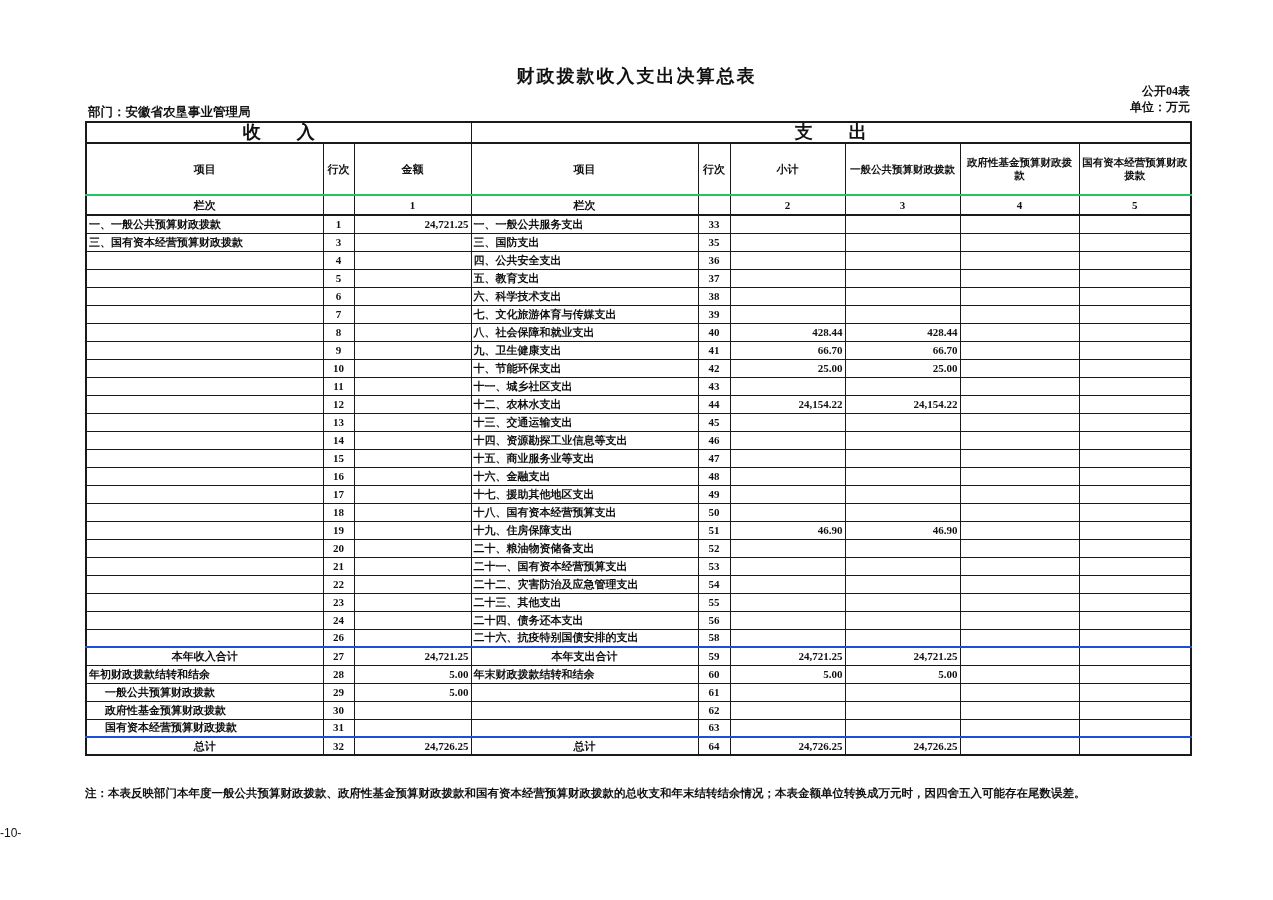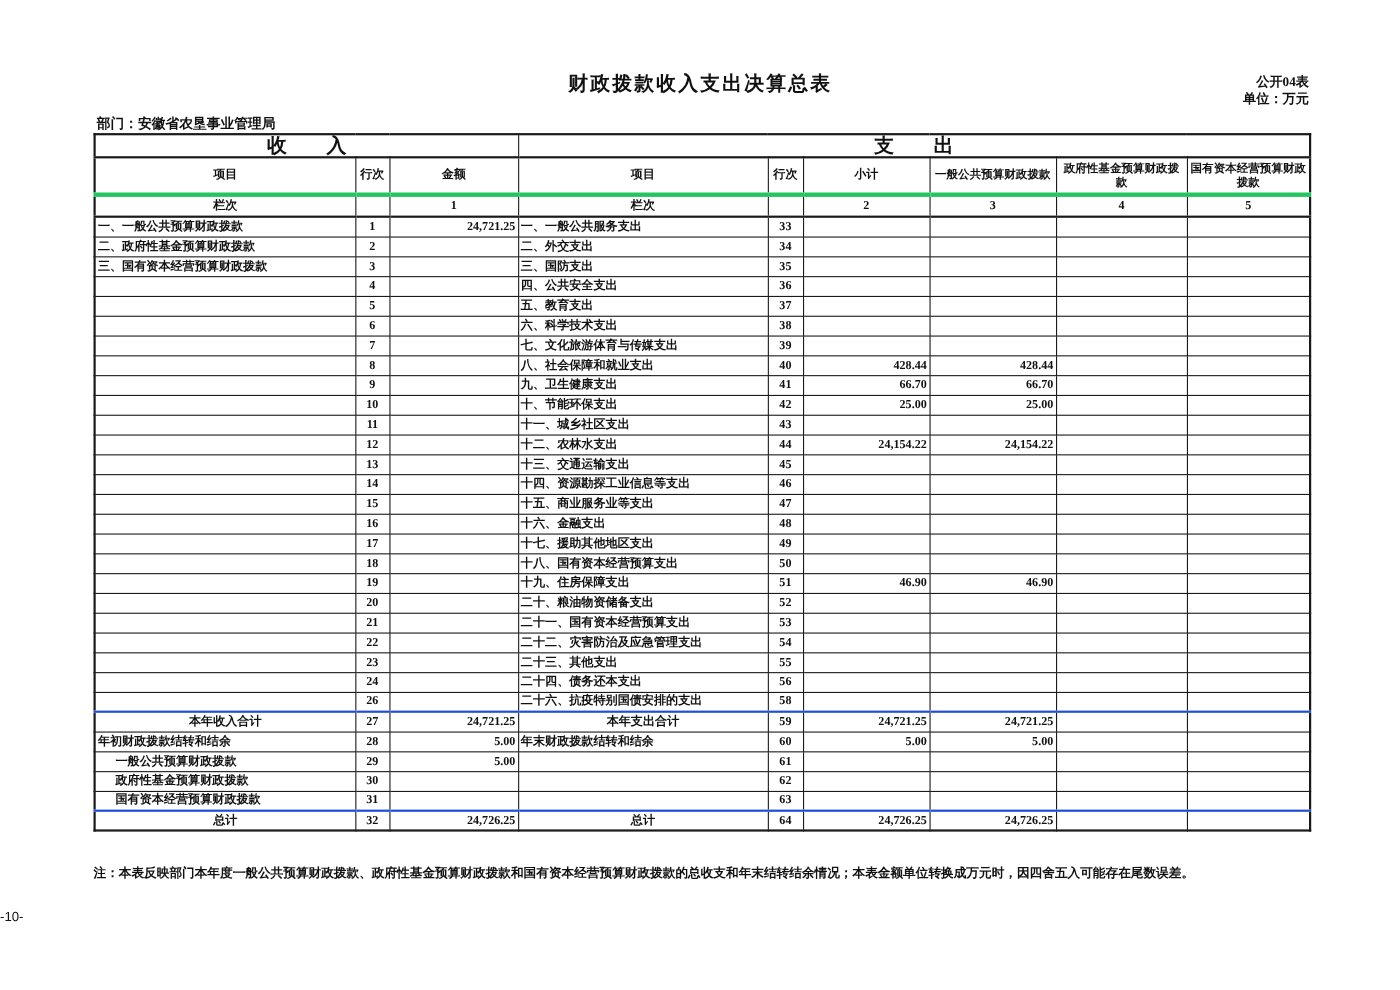--- a/index.html
+++ b/index.html
@@ -9,41 +9,41 @@
     color: #111;
     font-family: "Liberation Serif", "DejaVu Serif", serif;
     overflow: hidden;
     position: relative;
   }
   .page-title {
     position: absolute; top: 64px; left: 0; width: 1273px;
     text-align: center; font-size: 18px; font-weight: bold; letter-spacing: 2px;
   }
   .meta-right {
-    position: absolute; top: 66px; right: 83px;
+    position: absolute; top: 83px; right: 83px;
     text-align: right; font-size: 12px; font-weight: bold; line-height: 16px;
   }
   .department {
     position: absolute; top: 104px; left: 88px;
     font-size: 12.5px; font-weight: bold;
   }
   table.fin {
     position: absolute; top: 121px; left: 85px;
     width: 1105px; border-collapse: collapse; table-layout: fixed;
     font-size: 11px;
   }
   table.fin td, table.fin th {
     border: 1px solid #1a1a1a;
     height: 18px; line-height: 13px;
     white-space: nowrap; overflow: hidden;
     font-weight: bold; vertical-align: middle;
     padding: 0 2px;
   }
   tr.hdr-section th { height: 21px; font-size: 18px; border-bottom: 2px solid #1a1a1a; }
-  tr.hdr-cols th   { height: 34px; font-size: 11px; white-space: normal; word-break: break-all; line-height: 13px; border-bottom: 4px solid #22c55e; text-align: center; }
+  tr.hdr-cols th   { height: 52px; font-size: 11px; white-space: normal; word-break: break-all; line-height: 13px; border-bottom: 2px solid #22c55e; text-align: center; }
   tr.hdr-cols th.small { font-size: 10.5px; }
   tr.hdr-lanci td  { height: 20px; text-align: center; border-bottom: 2px solid #1a1a1a; margin-left: 36px; }
   table.fin { border: 2px solid #1a1a1a; }
   td.item  { text-align: left; padding-left: 3px; }
   td.item.indent { padding-left: 18px; }
   td.item.total  { text-align: center; }
   td.num-c { text-align: center; font-family: "Liberation Serif", serif; }
   td.val   { text-align: right; padding-right: 3px; font-family: "Liberation Serif", serif; }
   tr.thick-top td { border-top: 2px solid #1d4ed8; }
   .note {
@@ -114,31 +114,20 @@
         <td class="num-c">1</td>
         <td class="val">24,721.25</td>
         <td class="item">一、一般公共服务支出</td>
         <td class="num-c">33</td>
         <td class="val"></td>
         <td class="val"></td>
         <td class="val"></td>
         <td class="val"></td>
       </tr>
       <tr>
-        <td class="item">二、政府性基金预算财政拨款</td>
-        <td class="num-c">2</td>
-        <td class="val"></td>
-        <td class="item">二、外交支出</td>
-        <td class="num-c">34</td>
-        <td class="val"></td>
-        <td class="val"></td>
-        <td class="val"></td>
-        <td class="val"></td>
-      </tr>
-      <tr>
         <td class="item">三、国有资本经营预算财政拨款</td>
         <td class="num-c">3</td>
         <td class="val"></td>
         <td class="item">三、国防支出</td>
         <td class="num-c">35</td>
         <td class="val"></td>
         <td class="val"></td>
         <td class="val"></td>
         <td class="val"></td>
       </tr>

